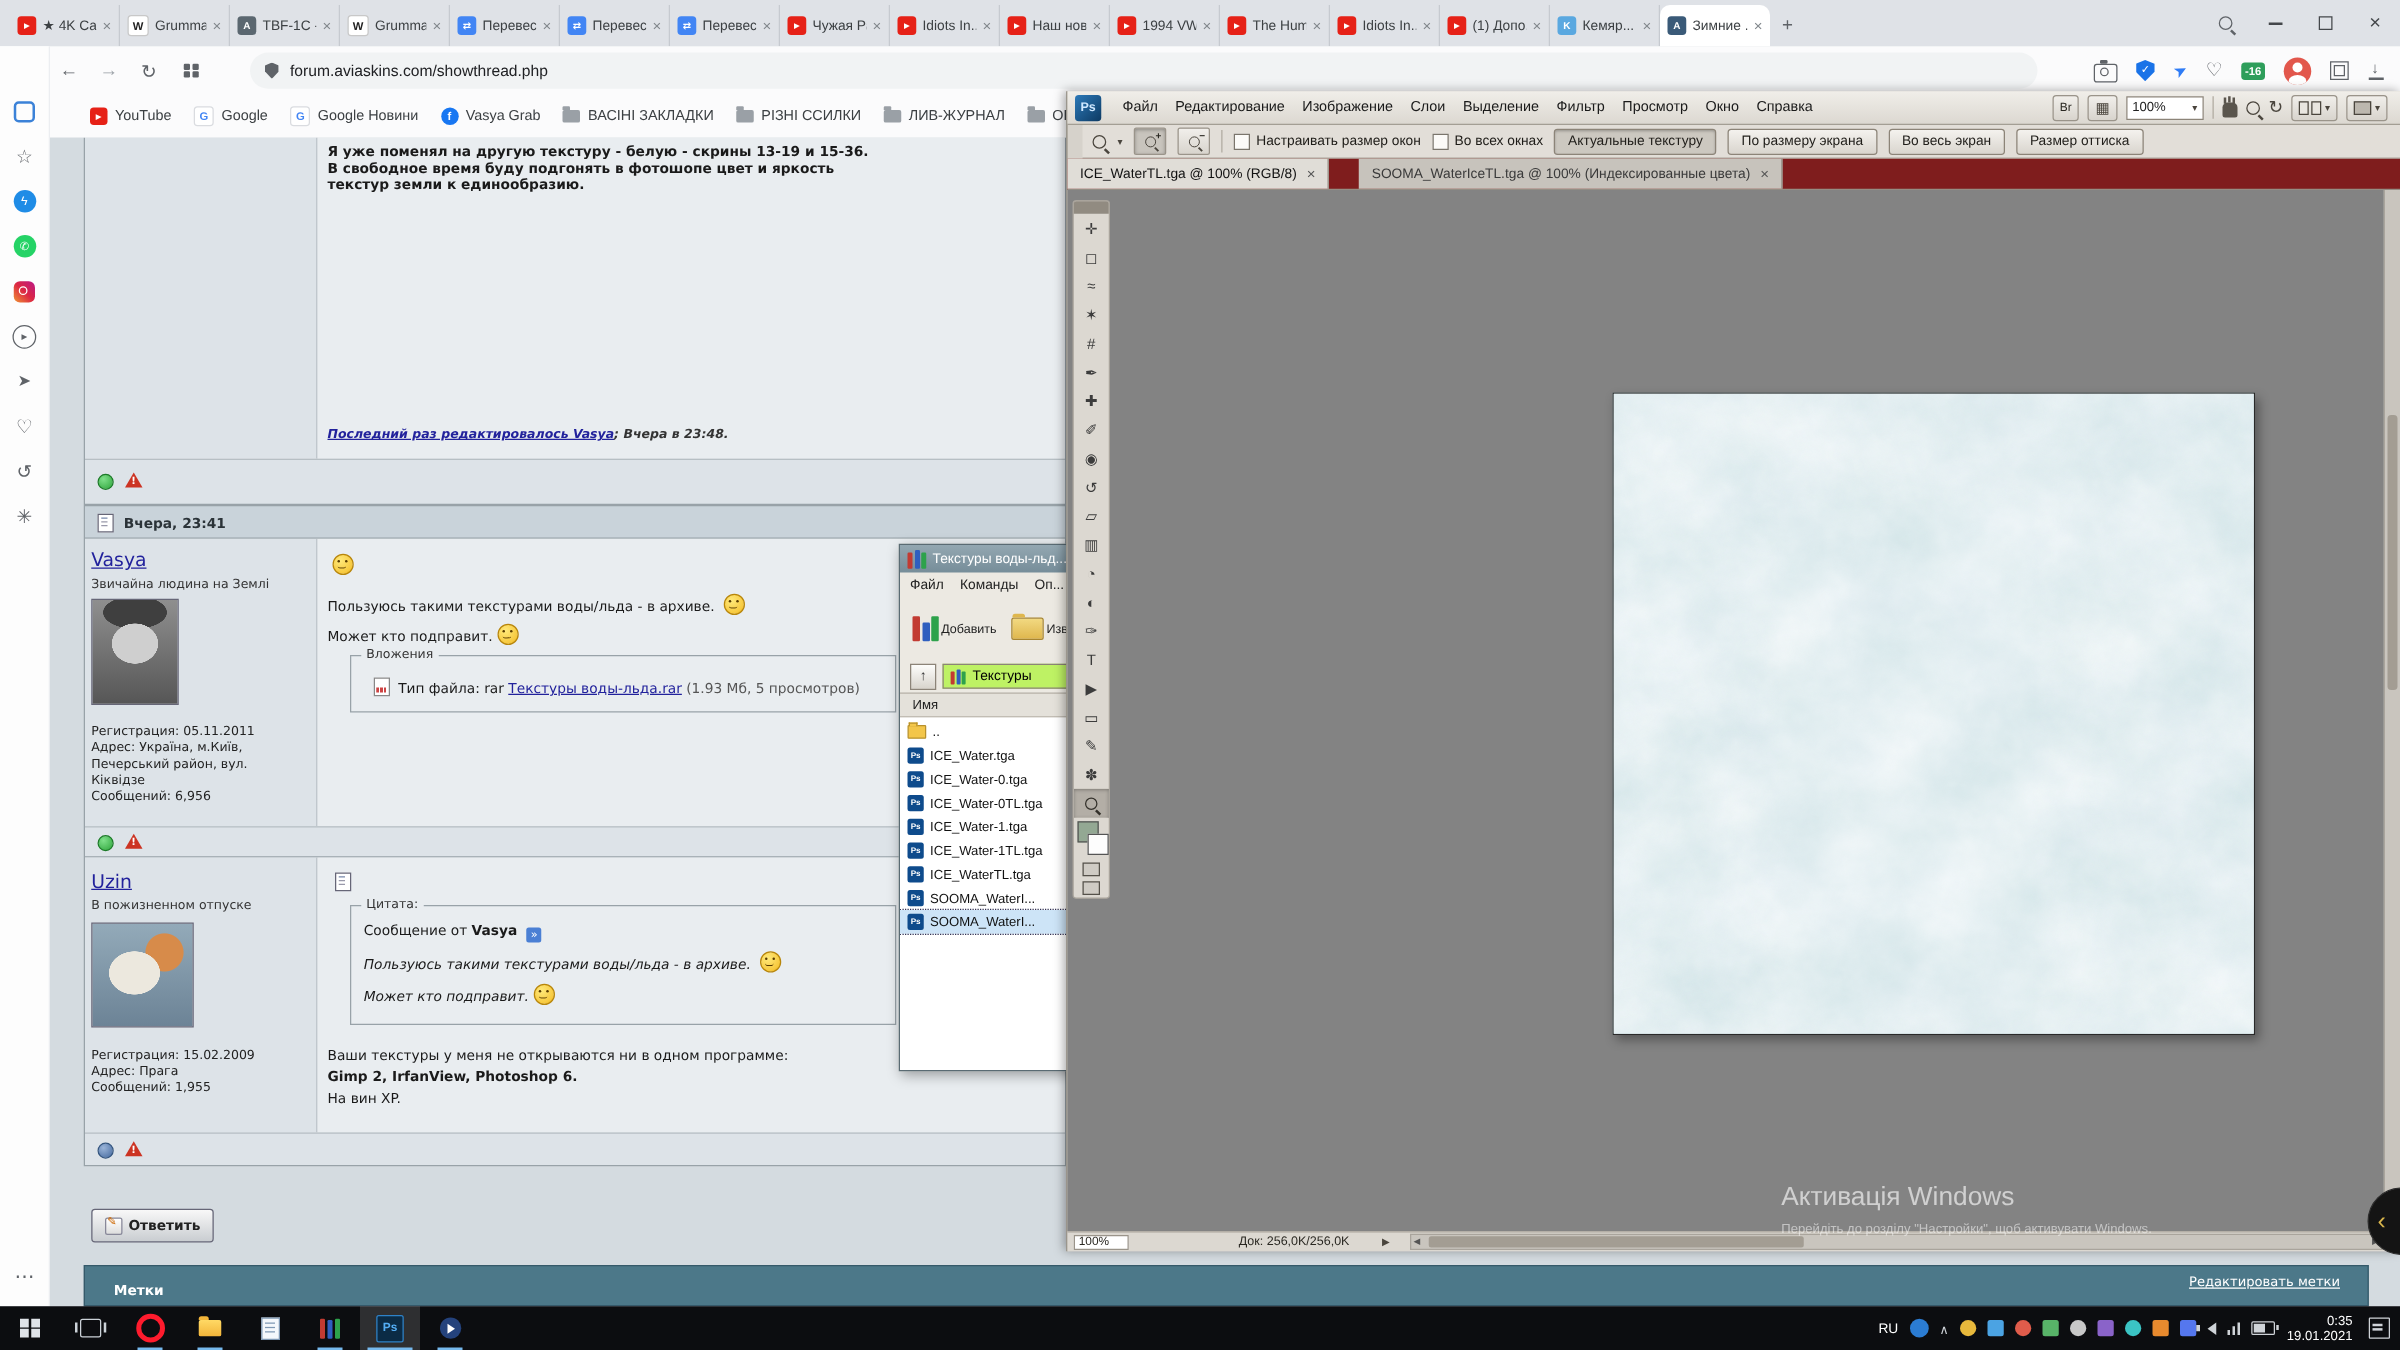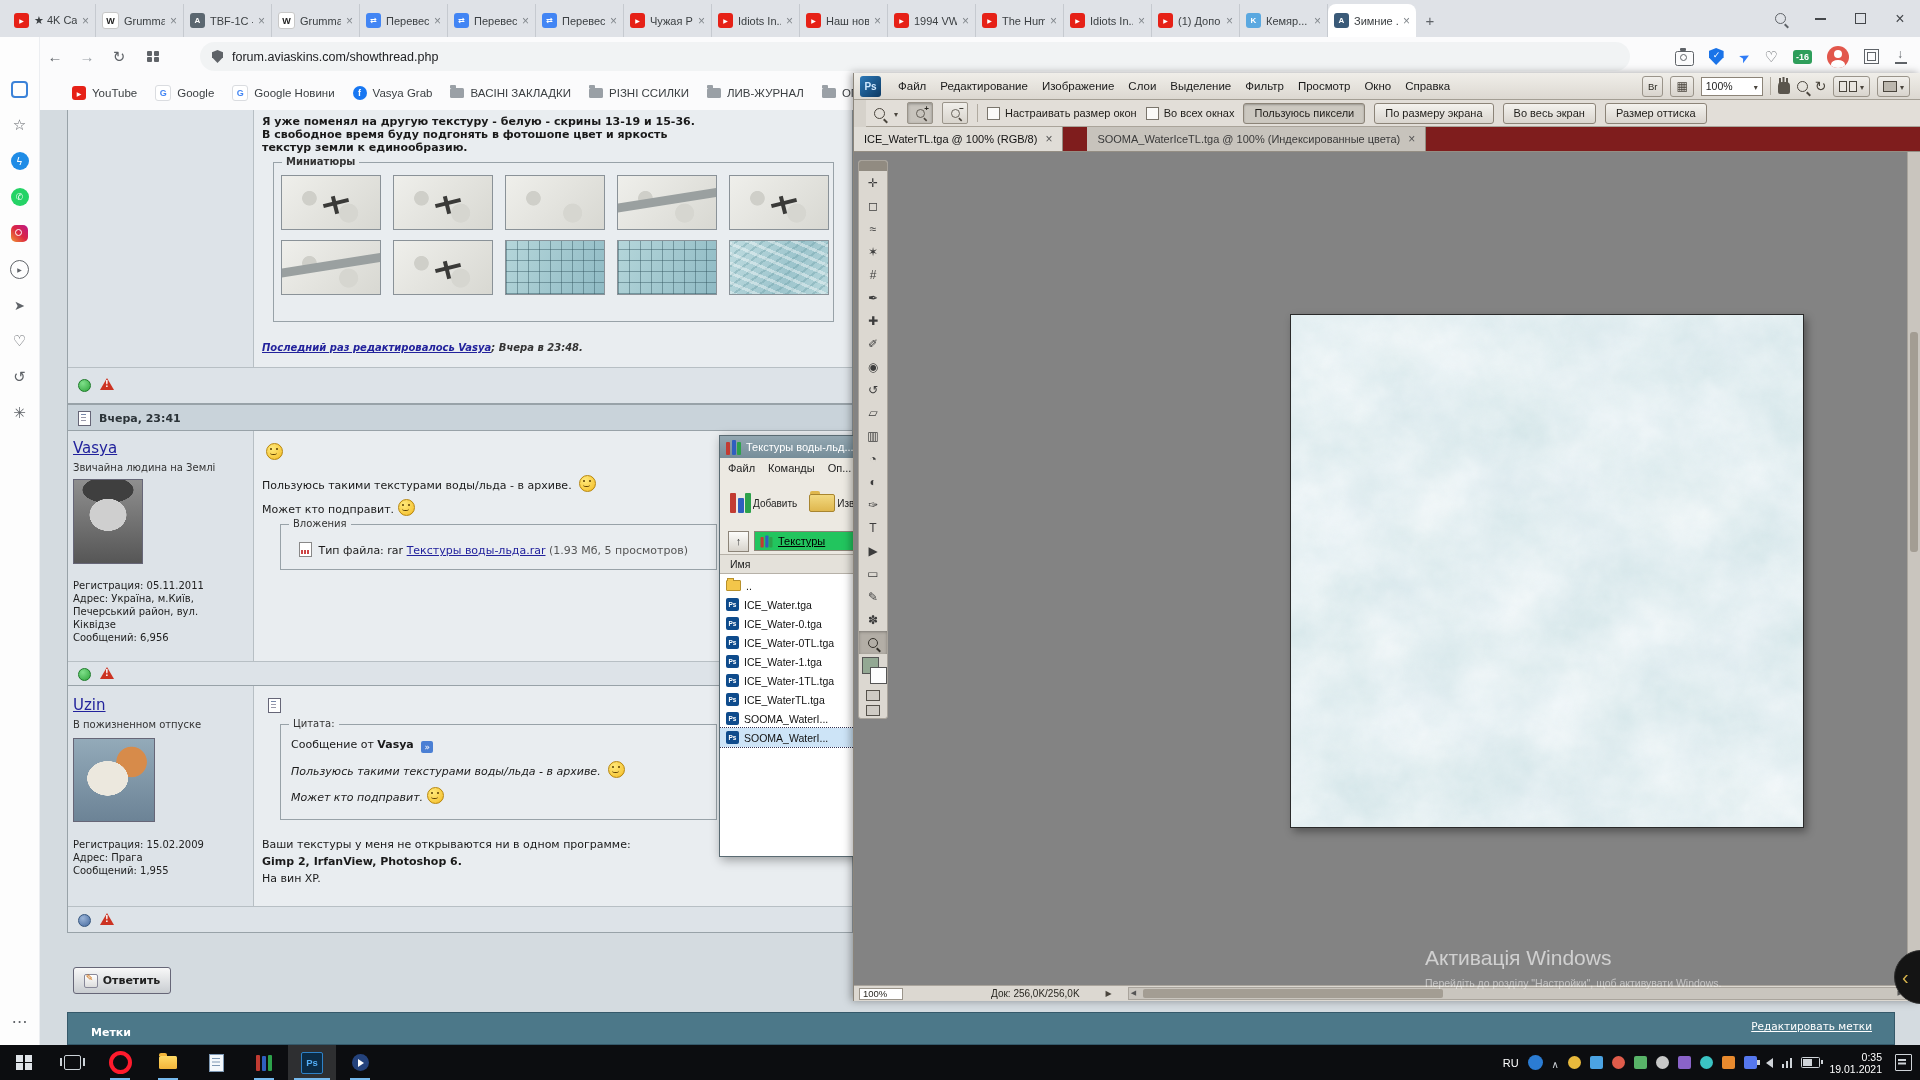--- a/index.html
+++ b/index.html
@@ -143,21 +143,21 @@
   .books i:nth-child(3){background:#2da24b;}
   .wr-menu{height:20px;display:flex;align-items:center;gap:13px;padding:0 8px;font-size:11px;color:#222;}
   .wr-toolbar{height:46px;display:flex;gap:12px;padding:2px 10px;align-items:center;}
   .wr-btn{display:flex;flex-direction:row;align-items:center;gap:2px;font-size:10px;color:#222;}
   .bigbooks i{width:6px;height:20px;}
   .extr{width:24px;height:16px;background:linear-gradient(#f2d981,#dfb74e);border:1px solid #a8852f;border-radius:2px;position:relative;}
   .extr::before{content:"";position:absolute;top:-4px;left:0;width:10px;height:3px;background:#dfb74e;border-radius:2px 2px 0 0;}
   .wr-addr{height:26px;display:flex;align-items:center;gap:5px;padding:0 8px;}
   .upbtn{width:19px;height:19px;background:linear-gradient(#fdfdfb,#d8d4cc);border:1px solid #8c8478;display:flex;align-items:center;justify-content:center;font-size:11px;color:#333;}
   .upbtn::after{content:"↑";}
-  .combo{flex:1;height:18px;background:#22c55e;border:1px solid #8c8478;display:flex;align-items:center;gap:4px;padding:0 4px;font-size:11px;text-decoration:underline;}
+  .combo{flex:1;height:18px;background:#bef264;border:1px solid #8c8478;display:flex;align-items:center;gap:4px;padding:0 4px;font-size:11px;}
   .wr-colhead{height:18px;background:#e4e1da;border-top:1px solid #b6b1a8;border-bottom:1px solid #b6b1a8;display:flex;align-items:center;padding:0 8px 0 10px;font-size:10.5px;color:#222;justify-content:space-between;}
   .wr-colhead .crt::after{content:"ˆ";color:#555;}
   .wr-list{background:#fff;height:306px;display:flex;flex-direction:column;padding-top:2px;}
   .wr-row{height:19px;display:flex;align-items:center;gap:5px;padding-left:6px;font-size:10.5px;color:#111;white-space:nowrap;}
   .wr-row.sel{background:#cde4f7;outline:1px dotted #335;}
   .fo-ico{width:13px;height:9px;background:#f3c64a;border:1px solid #b8912c;border-radius:1px;position:relative;flex:none;}
   .fo-ico::before{content:"";position:absolute;top:-3px;left:0;width:5px;height:2px;background:#f3c64a;border:1px solid #b8912c;border-bottom:none;}
   .psf{width:13px;height:13px;background:#0e4b8c;border-radius:2px;color:#fff;font-size:6.5px;font-weight:bold;display:flex;align-items:center;justify-content:center;flex:none;}
   .psf::after{content:"Ps";}
   
@@ -461,35 +461,20 @@
 
 <div class="forum">
   <div class="ptable">
 
     <div class="prow" style="height:257px;font-weight:bold;">
       <div class="ucol"></div>
       <div class="ccol">
         <div class="ftxt" style="position:absolute;left:8px;top:5px;">Я уже поменял на другую текстуру - белую - скрины 13-19 и 15-36.</div>
         <div class="ftxt" style="position:absolute;left:8px;top:18px;">В свободное время буду подгонять в фотошопе цвет и яркость</div>
         <div class="ftxt" style="position:absolute;left:8px;top:31px;">текстур земли к единообразию.</div>
-        <div class="fieldset" style="left:19px;top:52px;width:561px;height:160px;">
-          <span class="legend">Миниатюры</span>
-          <div class="thumbgrid">
-            <div class="thumb th-snow th-plane"></div>
-            <div class="thumb th-snow th-plane"></div>
-            <div class="thumb th-snow"></div>
-            <div class="thumb th-snow th-runway"></div>
-            <div class="thumb th-snow th-plane"></div>
-            <div class="thumb th-snow th-runway"></div>
-            <div class="thumb th-snow th-plane"></div>
-            <div class="thumb th-grid"></div>
-            <div class="thumb th-grid"></div>
-            <div class="thumb th-ice"></div>
-          </div>
-        </div>
         <div class="edited" style="left:8px;top:232px;">
           <span class="flink">Последний раз редактировалось Vasya</span><span>; Вчера в 23:48.</span>
         </div>
       </div>
     </div>
     <div class="pfooter" style="height:37px;">
       <span class="dot" style="left:10px;top:11px;"></span>
       <span class="warn" style="left:32px;top:10px;"></span>
     </div>
 
@@ -718,21 +703,21 @@
       </span>
     <span class="vsep"></span>
     <label class="optlabel">
         <span class="cbx"></span>
         <span>Настраивать размер окон</span>
       </label>
     <label class="optlabel">
         <span class="cbx"></span>
         <span>Во всех окнах</span>
       </label>
-    <span class="pbtn pressed">Пользуюсь пиксели</span>
+    <span class="pbtn pressed">Актуальные текстуру</span>
     <span class="pbtn">По размеру экрана</span>
     <span class="pbtn">Во весь экран</span>
     <span class="pbtn">Размер оттиска</span>
   </div>
 
   <div class="ps-tabs">
     <div class="ptab active">
         <span>ICE_WaterTL.tga @ 100% (RGB/8)</span>
         <span class="tx2"></span>
       </div>

